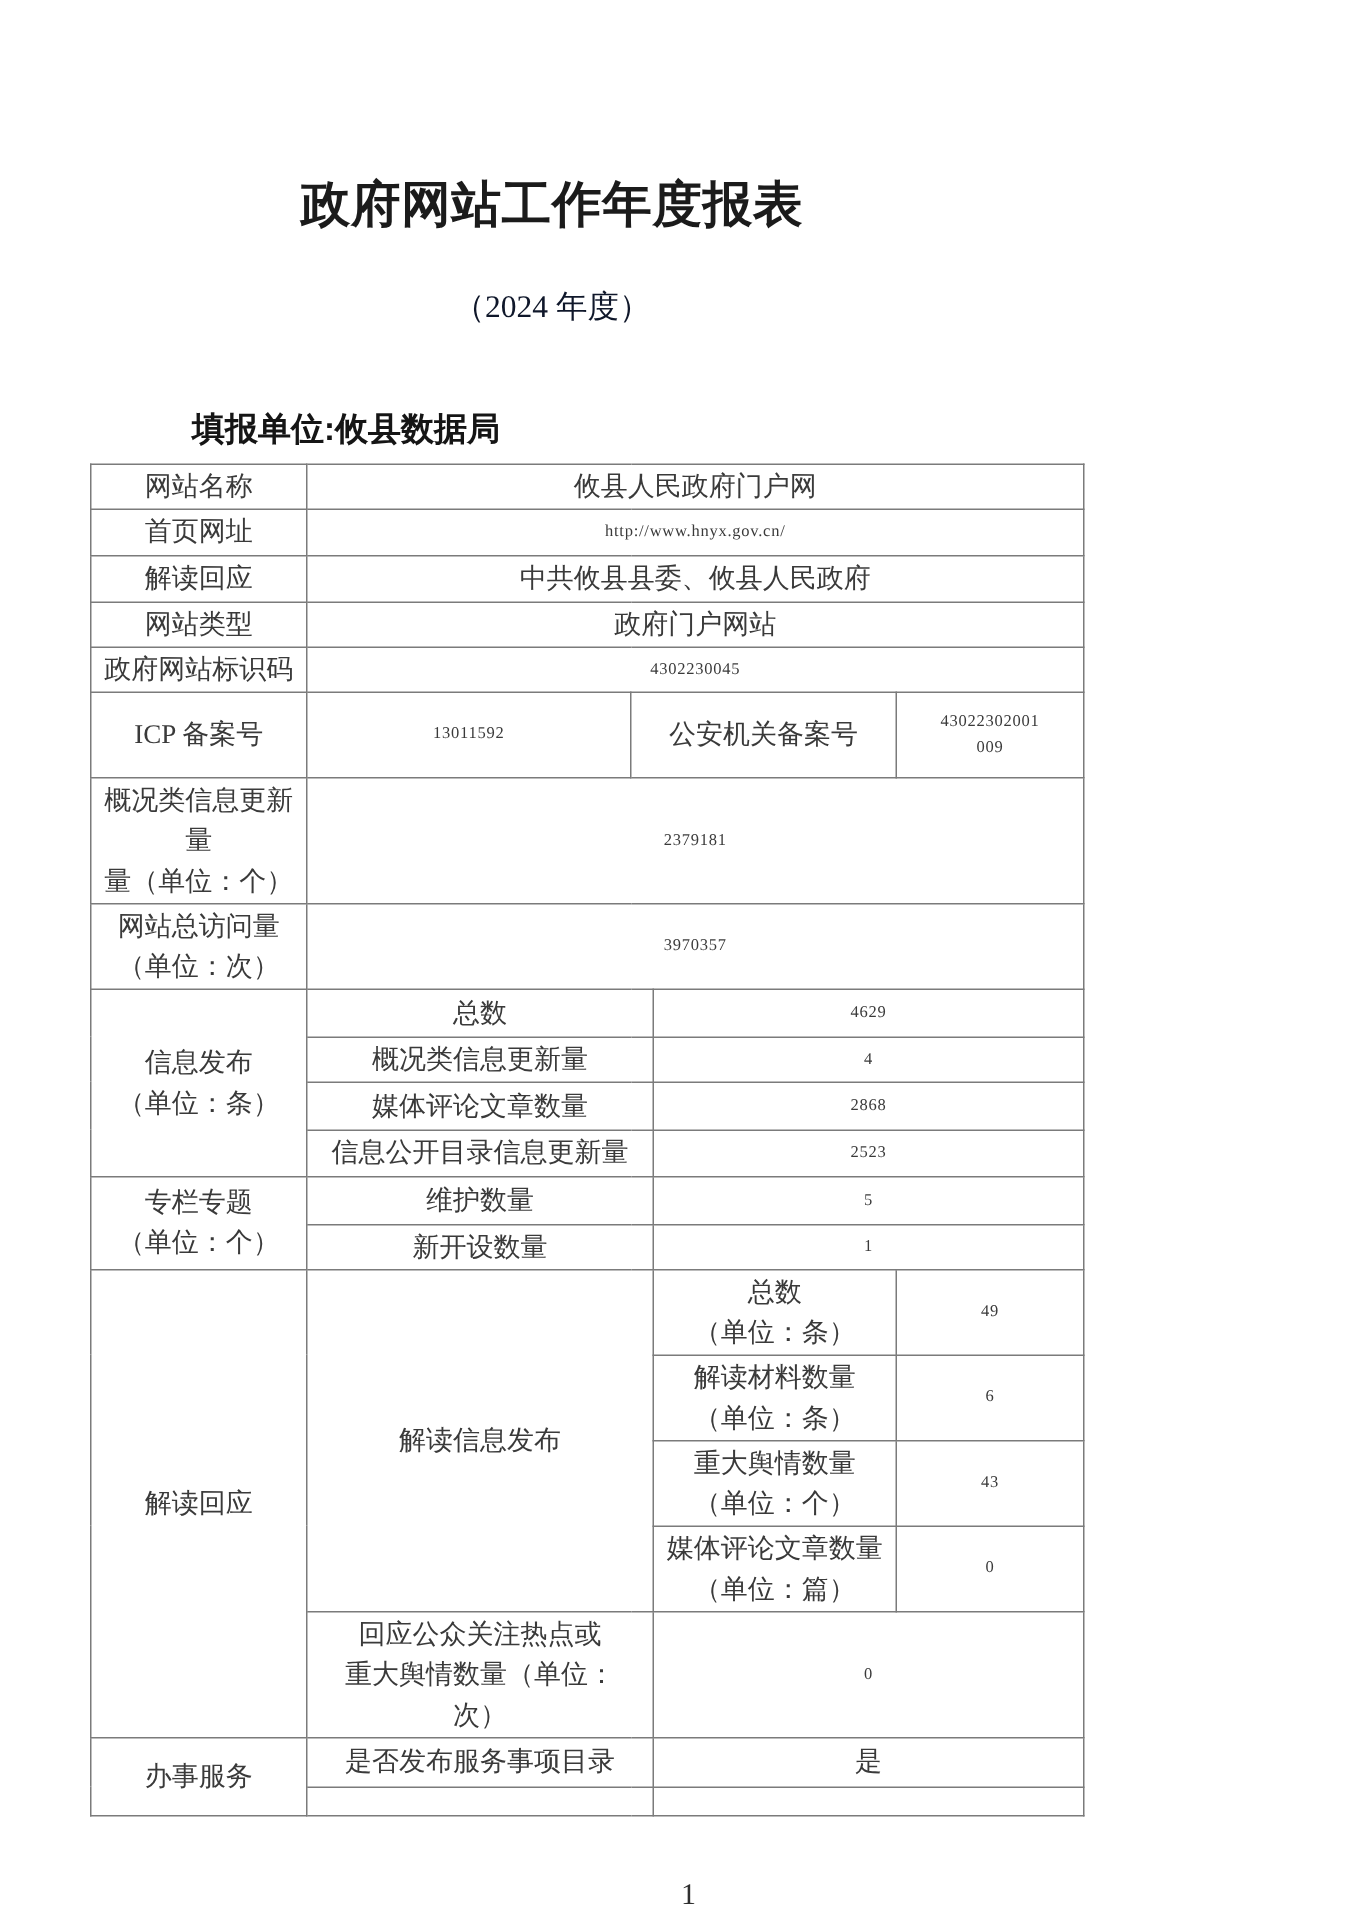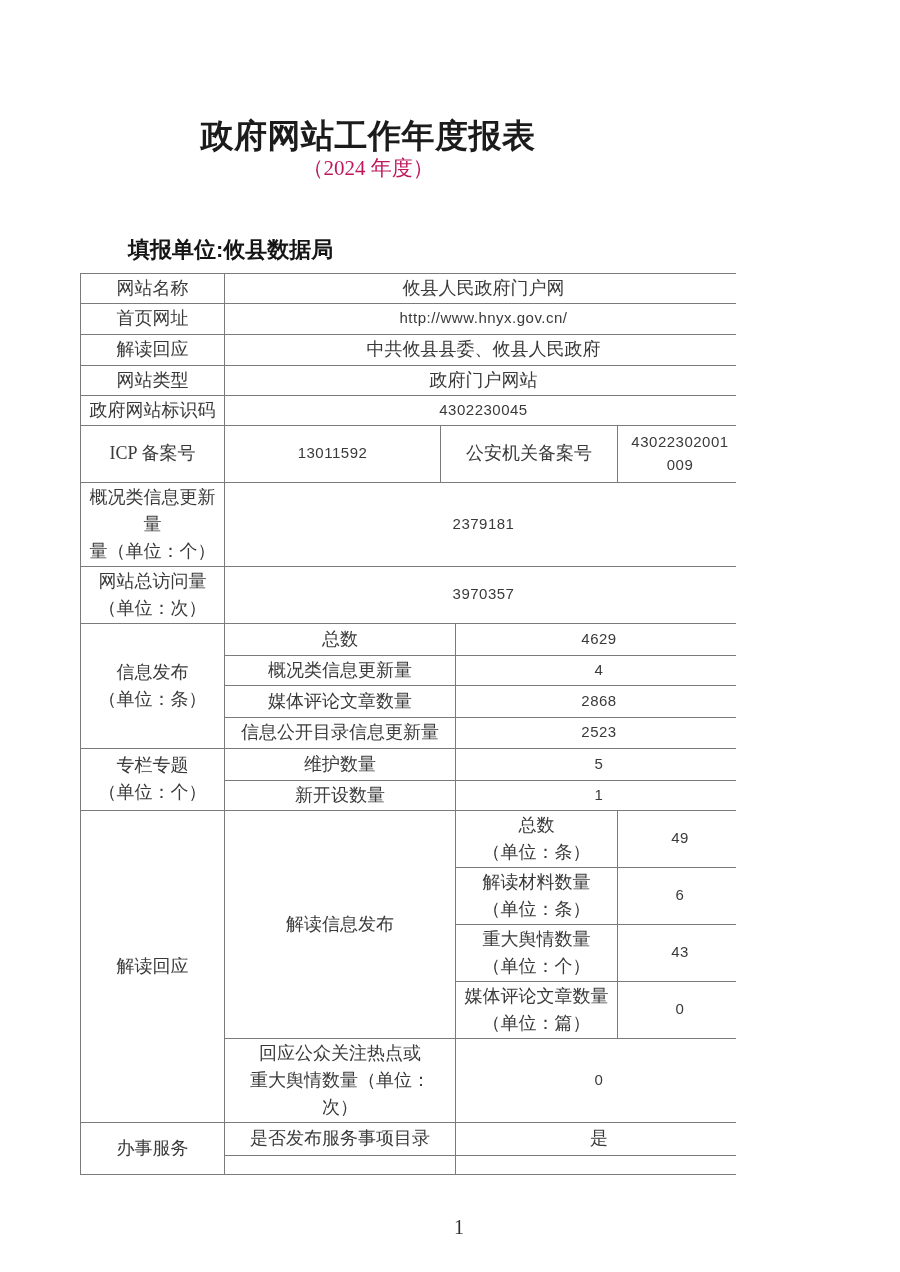--- a/index.html
+++ b/index.html
@@ -17,52 +17,53 @@
     padding-top:119px;
     text-align:center;
     font-family:"Liberation Sans", sans-serif;
     font-weight:bold;
     font-size:33px;
     line-height:1.05;
     letter-spacing:0.5px;
     color:#1b1b1b;
   }
   .subtitle {
+    margin-top:36px;
     text-align:center;
     font-size:21px;
-    color:#be185d;
+    color:#0f172a;
   }
   .unit {
     margin:53px 0 0 128px;
     font-family:"Liberation Sans", sans-serif;
     font-weight:bold;
     font-size:22px;
     color:#151515;
   }
   table.report {
-    margin:8px 0 0 80px;
+    margin:8px 0 0 60px;
     width:662px;
     border-collapse:collapse;
     table-layout:fixed;
     padding-left:16px;
   }
   td {
     border:1.5px solid #7b7b7b;
     text-align:center;
     vertical-align:middle;
     font-size:18px;
     line-height:1.5;
     padding:1px 3px;
     white-space:pre-line;
     color:#3a3a3a;
     overflow:hidden;
   }
   td.mono {
-    font-family:Liberation Sans, sans-serif;
-    font-size:15px;
+    font-family:Liberation Serif, serif;
+    font-size:11px;
     letter-spacing:0.5px;
   }
   .pagenum {
     margin-left:128px;
     width:662px;
     margin-top:41px;
     text-align:center;
     font-size:20px;
     color:#2f2f2f;
   }

